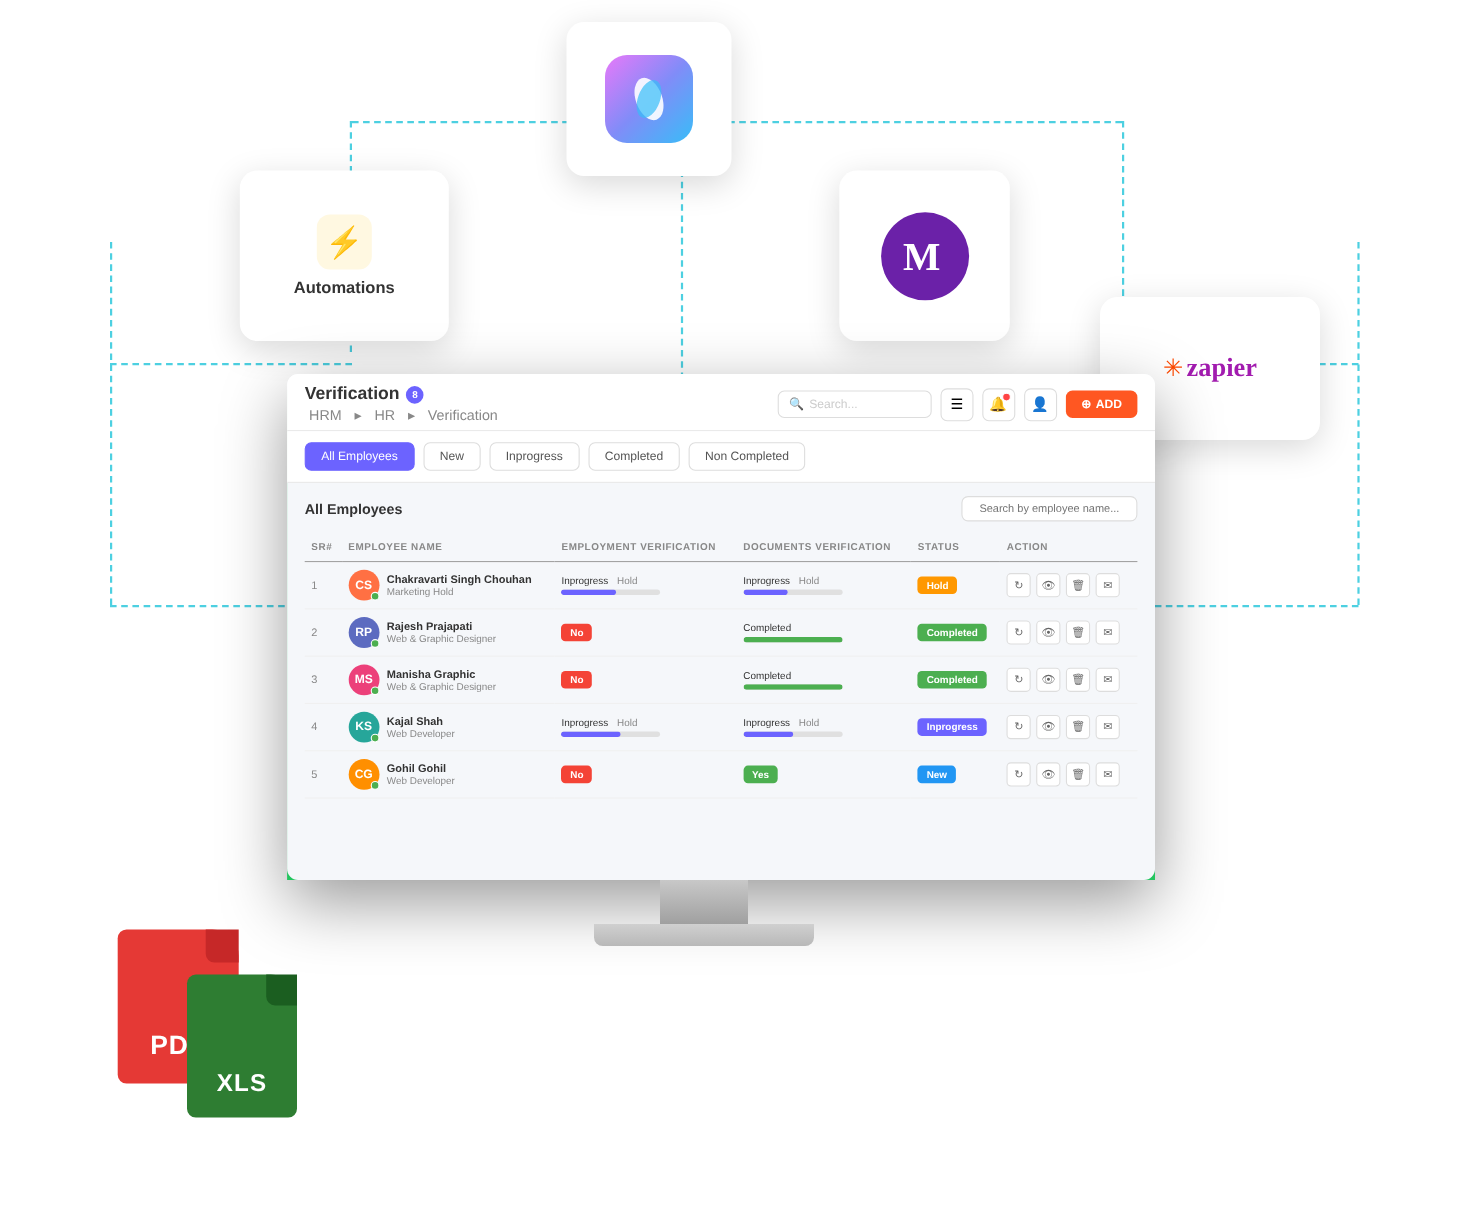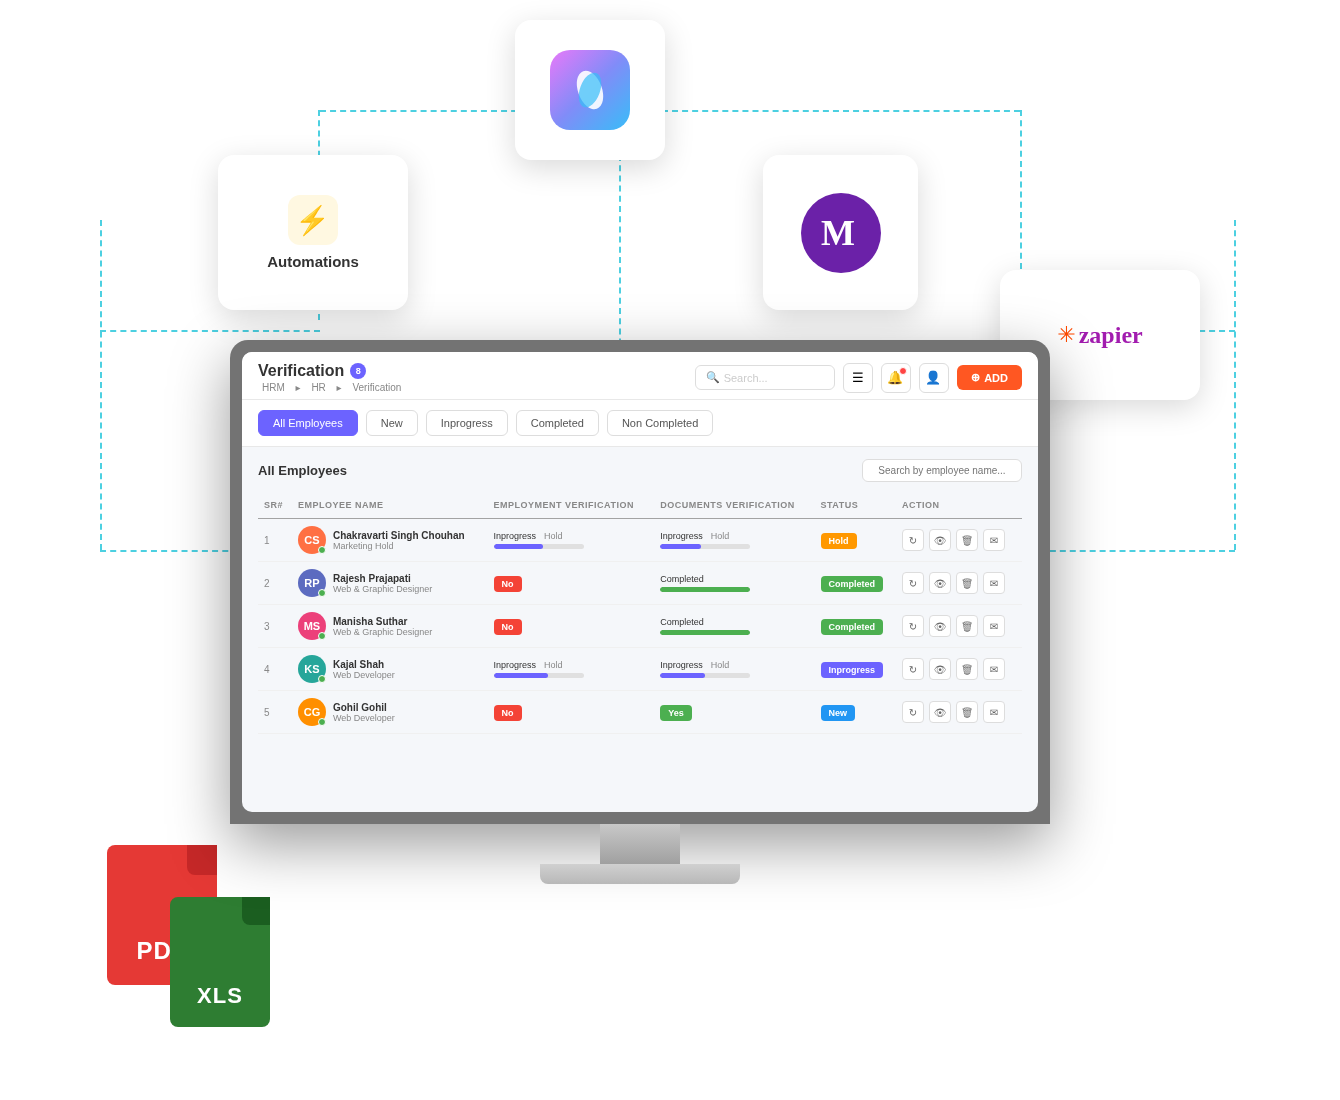--- a/index.html
+++ b/index.html
@@ -185,39 +185,40 @@
     .pdf-icon {
       position: absolute;
       bottom: 95px;
       left: 95px;
       width: 130px;
       height: 160px;
       margin-left: 12px;
     }
     .xls-icon {
       position: absolute;
-      bottom: 53px;
+      bottom: 64px;
       left: 170px;
       width: 110px;
       height: 150px;
     }
 
     
     .monitor-wrapper {
       position: absolute;
       top: 340px;
       left: 230px;
       width: 820px;
     }
 
     .monitor-screen {
-      background: #737373;
+      background: #22c55e;
       border-radius: 18px 18px 0 0;
-      padding: 12px;
+      padding: 0;
       box-shadow: 0 20px 60px rgba(0,0,0,0.4);
+      margin-left: 31px;
     }
 
     .screen-inner {
       background: #f5f7fa;
       border-radius: 10px;
       overflow: hidden;
       min-height: 460px;
     }
 
     .monitor-neck {
@@ -260,21 +261,21 @@
       border-radius: 50%;
       width: 16px;
       height: 16px;
       font-size: 9px;
       display: flex;
       align-items: center;
       justify-content: center;
     }
 
     .breadcrumb {
-      font-size: 10px;
+      font-size: 13px;
       color: #888;
       margin-top: 2px;
     }
 
     .breadcrumb span { margin: 0 4px; }
 
     .header-right {
       display: flex;
       align-items: center;
       gap: 8px;
@@ -829,21 +830,21 @@
                 </tr>
                 <tr>
                   <td><span class="sr-num">3</span></td>
                   <td>
     <div class="emp-cell">
       <div class="avatar" style="background:#ec407a">
         MS
         <div class="online-dot" style="background:#4caf50"></div>
       </div>
       <div>
-        <div class="emp-name">Manisha Suthar</div>
+        <div class="emp-name">Manisha Graphic</div>
         <div class="emp-role">Web &amp; Graphic Designer</div>
       </div>
     </div>
                   </td>
                   <td><span class="status-badge status-no">No</span></td>
                   <td>
       <div class="verify-cell">
         <span class="verify-label">Completed</span>
         <div class="progress-bar">
           <div class="progress-fill" style="width:100%;background:#4caf50"></div>

